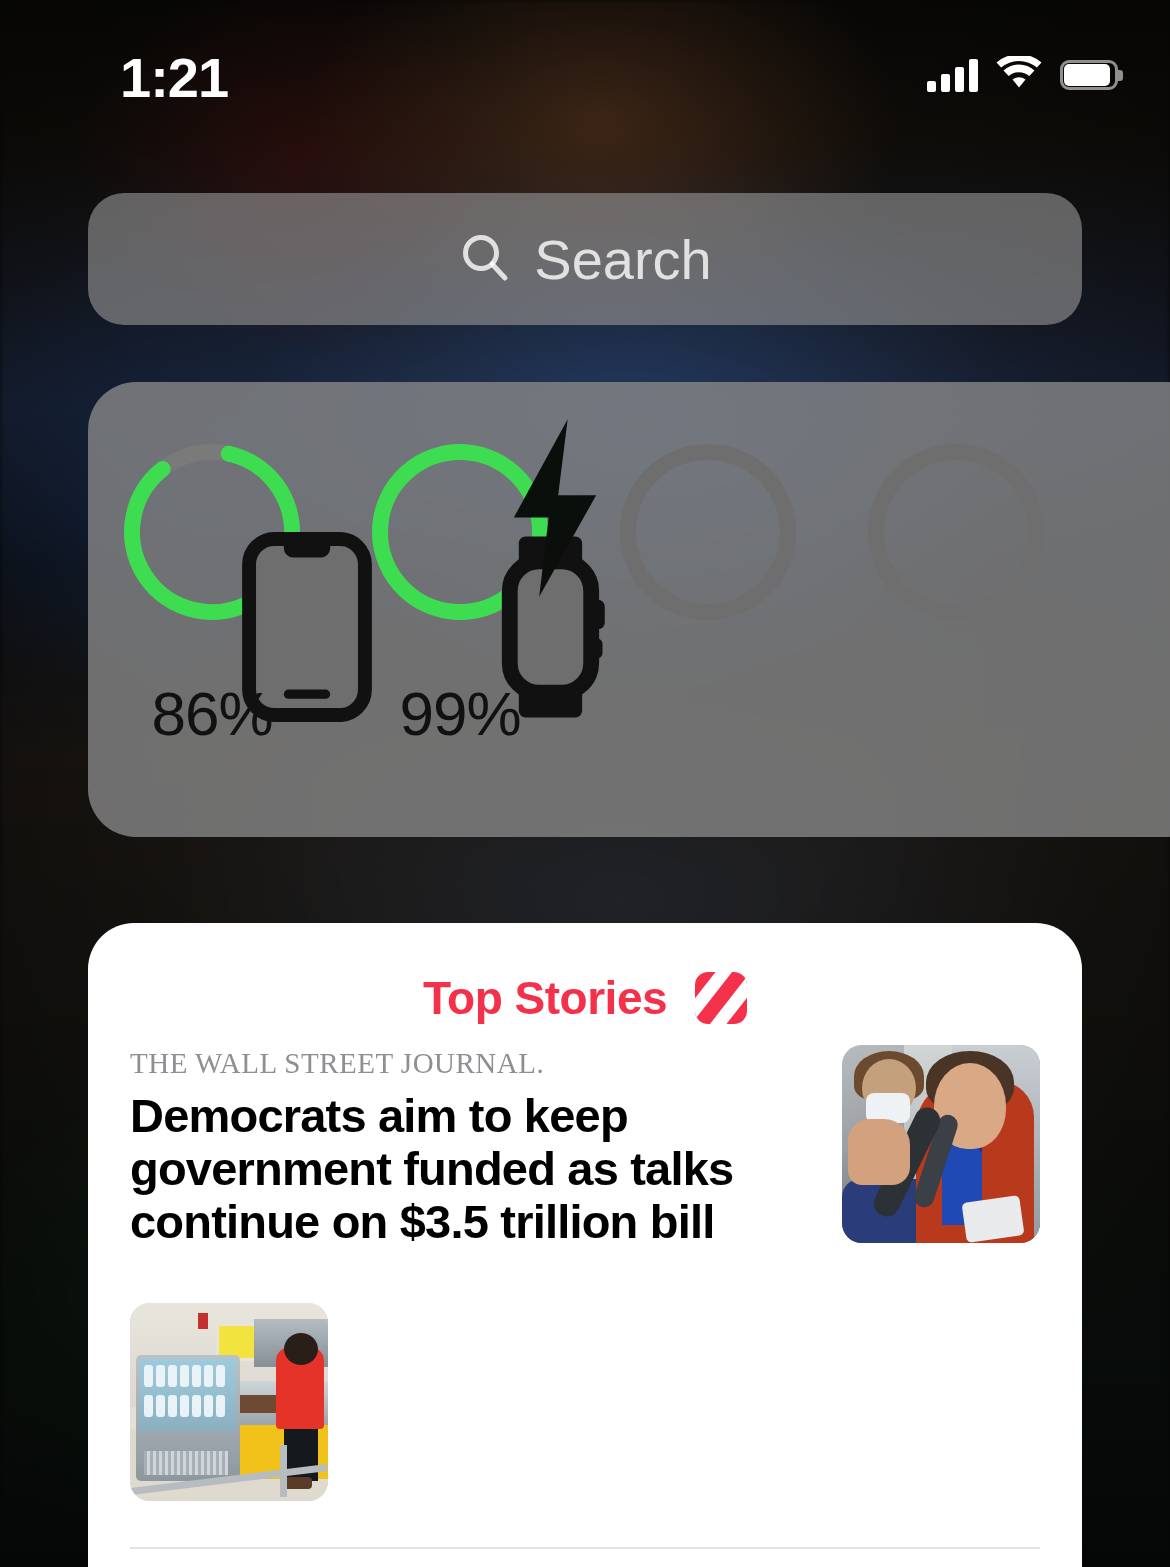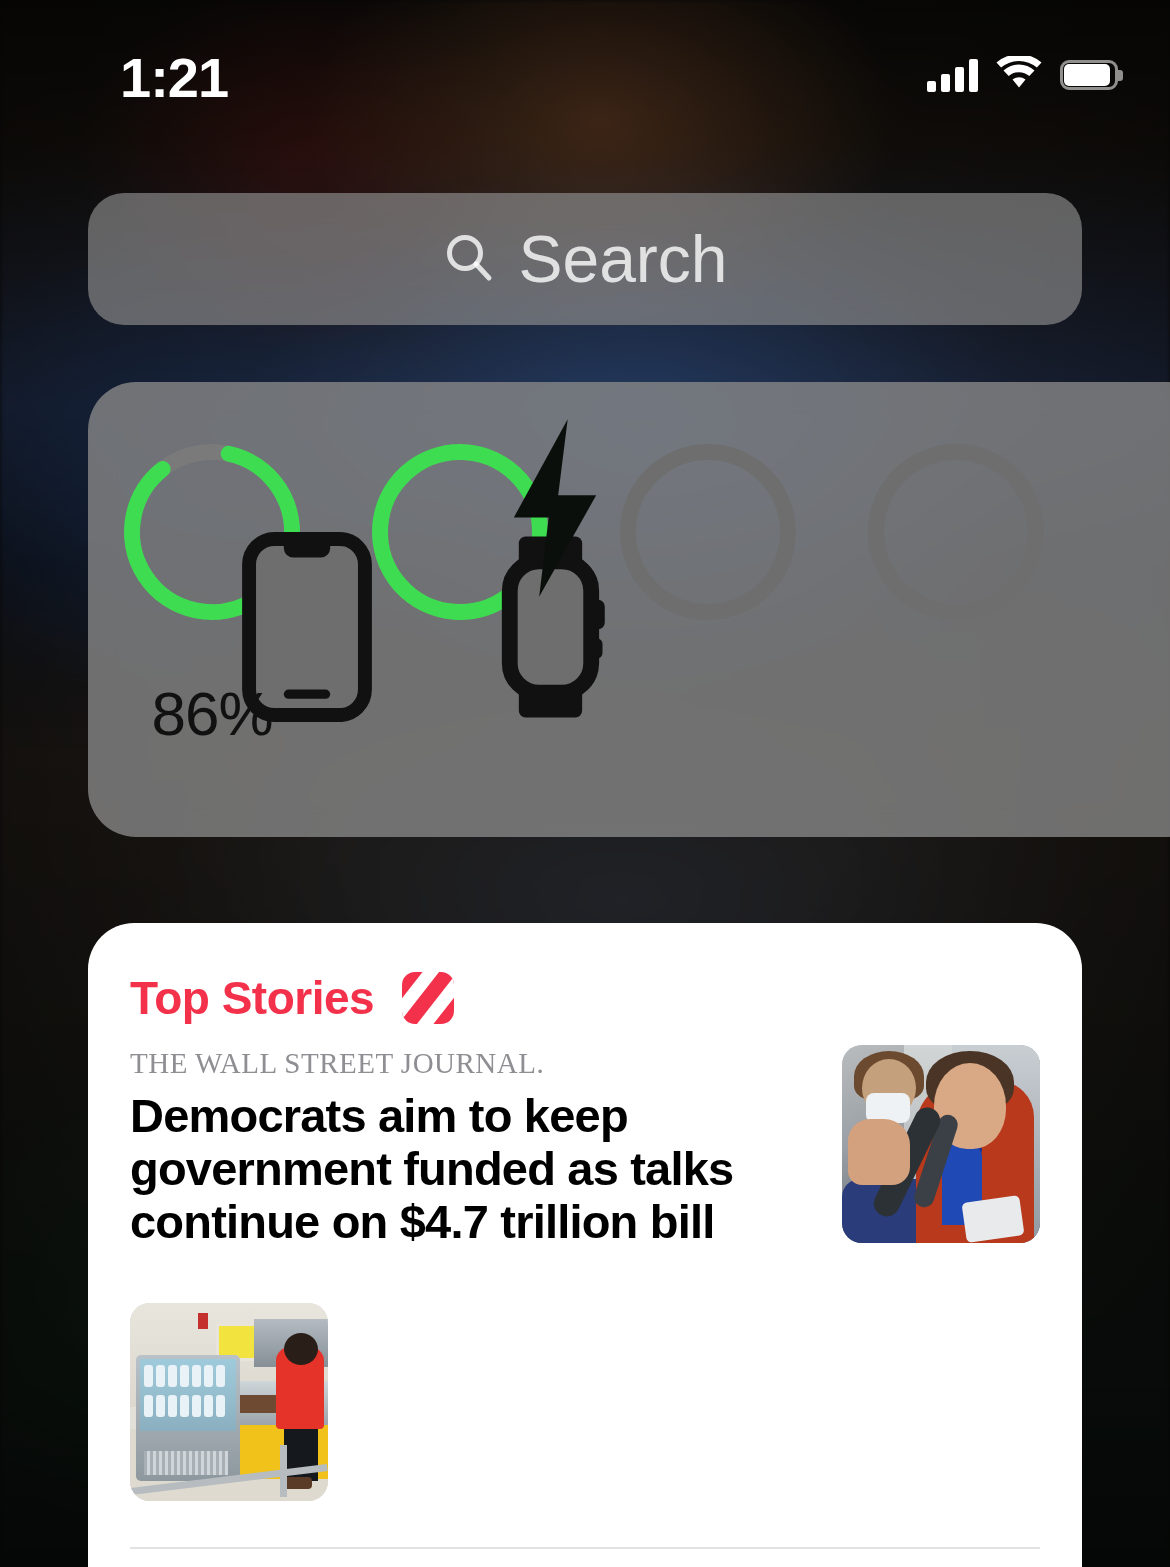--- a/index.html
+++ b/index.html
@@ -69,21 +69,21 @@
   #search-pill{
     position:absolute; left:88px; top:193px; width:994px; height:132px;
     background:rgba(150,150,150,0.62);
     border-radius:36px;
     display:flex; align-items:center; justify-content:center;
     backdrop-filter:blur(18px);
     z-index:5;
   }
   #search-inner{ display:flex; align-items:center; gap:22px; }
   #search-text{
-    color:rgba(255,255,255,0.80); font-size:66px; font-weight:400;
+    color:rgba(255,255,255,0.80); font-size:56px; font-weight:400;
     letter-spacing:0px;
   }
 
   
   #battery-widget{
     position:absolute; left:88px; top:382px; width:1128px; height:455px;
     background:rgba(135,135,135,0.80);
     border-radius:48px;
     z-index:5;
     backdrop-filter:blur(16px);
@@ -122,21 +122,21 @@
   
   #news-widget{
     position:absolute; left:88px; top:923px; width:994px; height:644px;
     background:#fff;
     border-radius:46px 46px 0 0;
     overflow:hidden;
     z-index:5;
   }
   #news-header{
     position:absolute; left:42px; top:47px; right:42px; height:56px;
-    display:flex; align-items:center; justify-content:flex-start;gap:28px;
+    display:flex; align-items:center; justify-content:center;gap:28px;
   }
   #news-title{
     color:#f4314b; font-size:46px; font-weight:bold;
     letter-spacing:-0.5px;
   }
   #news-logo{
     width:52px; height:52px; border-radius:13px;
     background:#f4314b; position:relative; overflow:hidden;
   }
   #news-logo .stripe{
@@ -353,39 +353,40 @@
       <div class="ring">
         <svg viewBox="0 0 190 190">
           <circle cx="95" cy="95" r="80" stroke="#6e6e6e" stroke-width="16" fill="none"></circle>
         </svg>
       </div>
     </div>
   </div>
 
   <div id="pct-row">
     <div class="pct-cell">86%</div>
+    <div class="pct-cell">99%</div>
     <div class="pct-cell"></div>
     <div class="pct-cell"></div>
   </div>
 </div>
 
 <div id="news-widget">
 
   <div id="news-header">
     <span id="news-title">Top Stories</span>
     <span id="news-logo">
       <span class="stripe s1"></span>
       <span class="stripe s2"></span>
     </span>
   </div>
 
   <div class="story" id="story-0">
     <div class="story-text">
       <div class="pub wsj">THE WALL STREET JOURNAL.</div>
-      <div class="headline">Democrats aim to keep government funded as talks continue on $4.7 trillion bill</div>
+      <div class="headline">Democrats aim to keep government funded as talks continue on $3.5 trillion bill</div>
     </div>
     <div class="thumb">
       <span class="t0-bg"></span>
       <span class="t0-col"></span>
       <span class="t0-wall"></span>
       <span class="t0-shirt"></span>
       <span class="t0-hair2"></span>
       <span class="t0-head2"></span>
       <span class="t0-mask"></span>
       <span class="t0-woman"></span>

